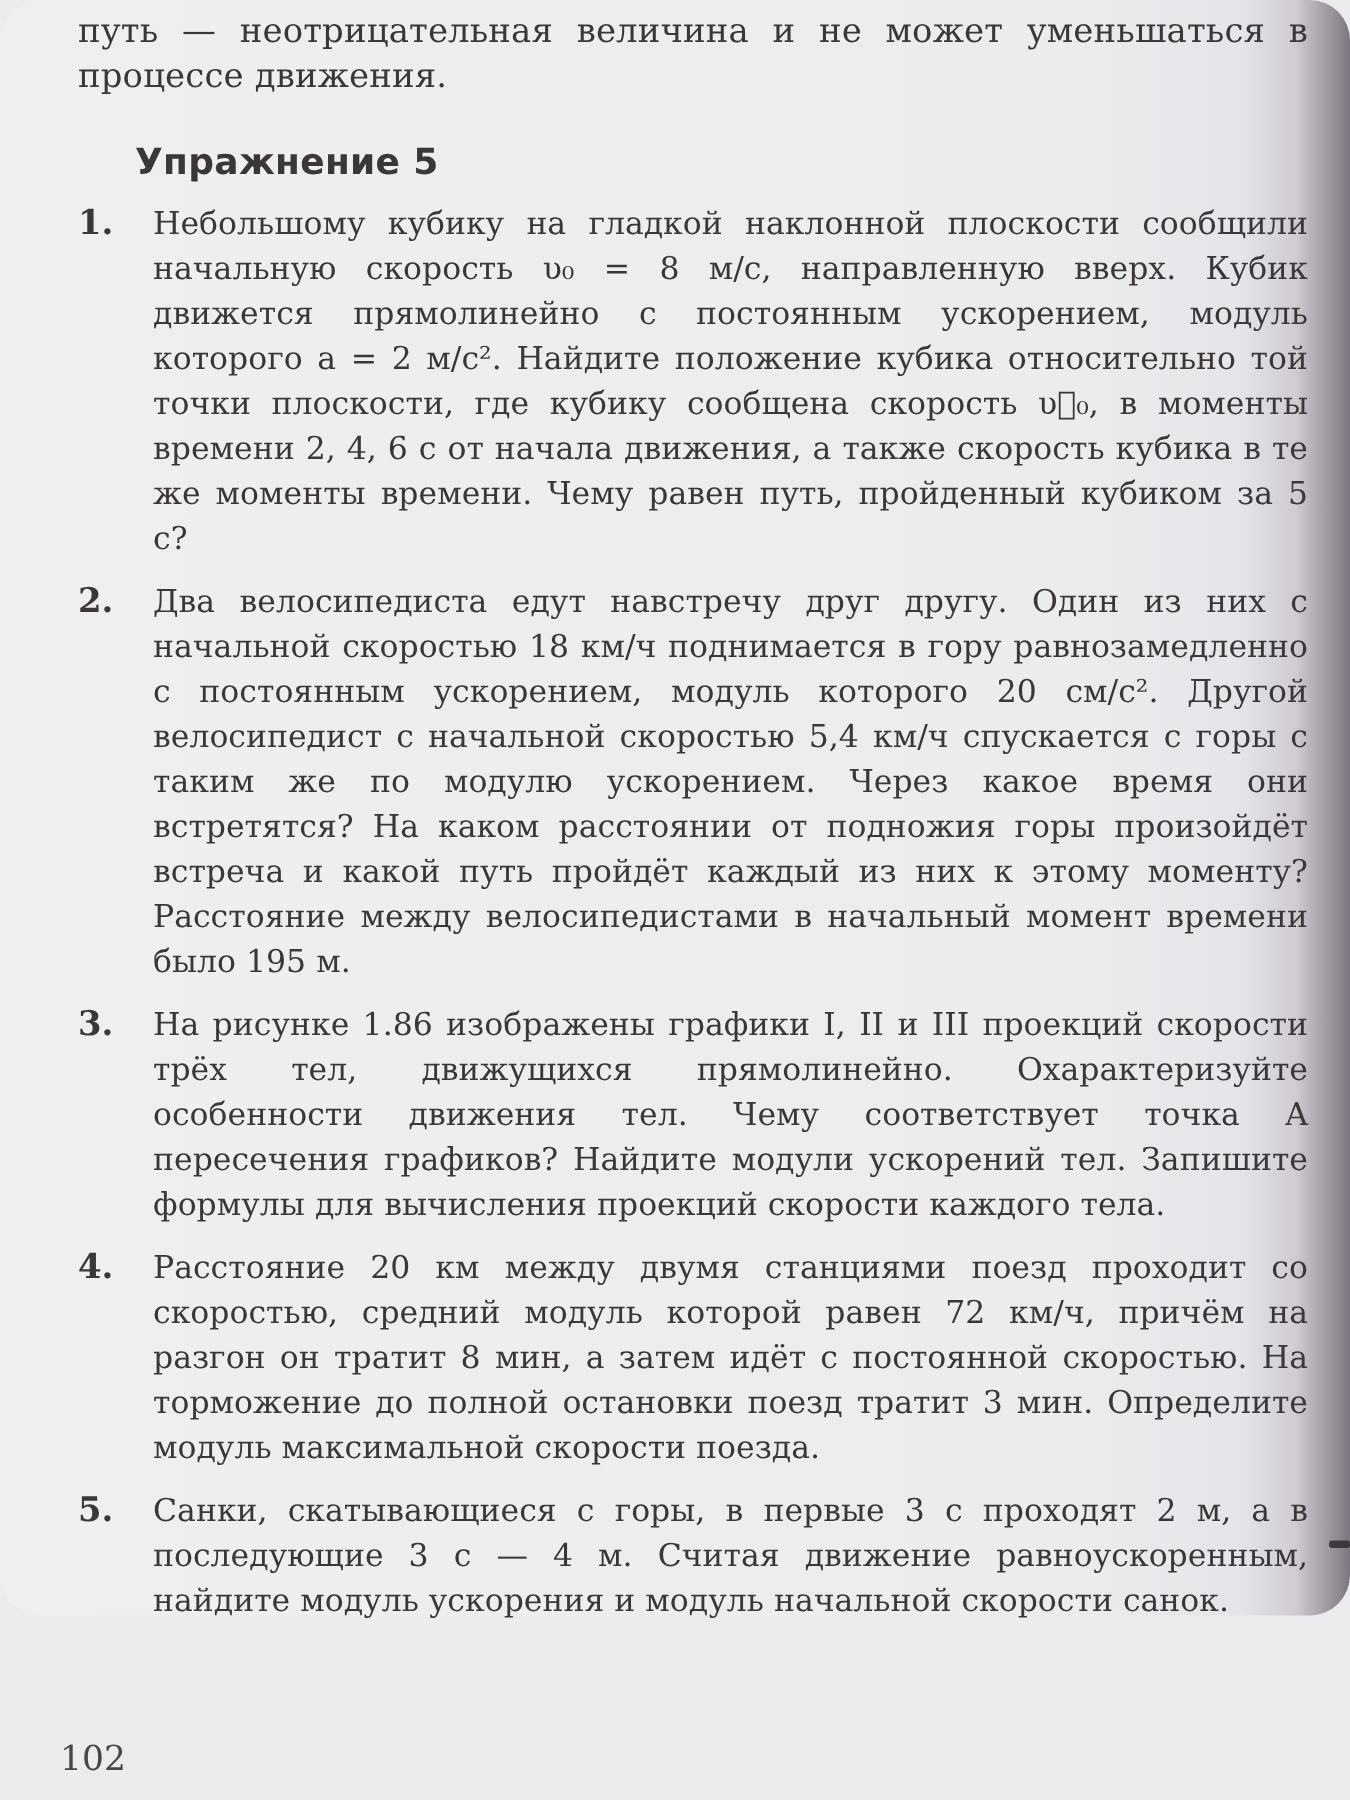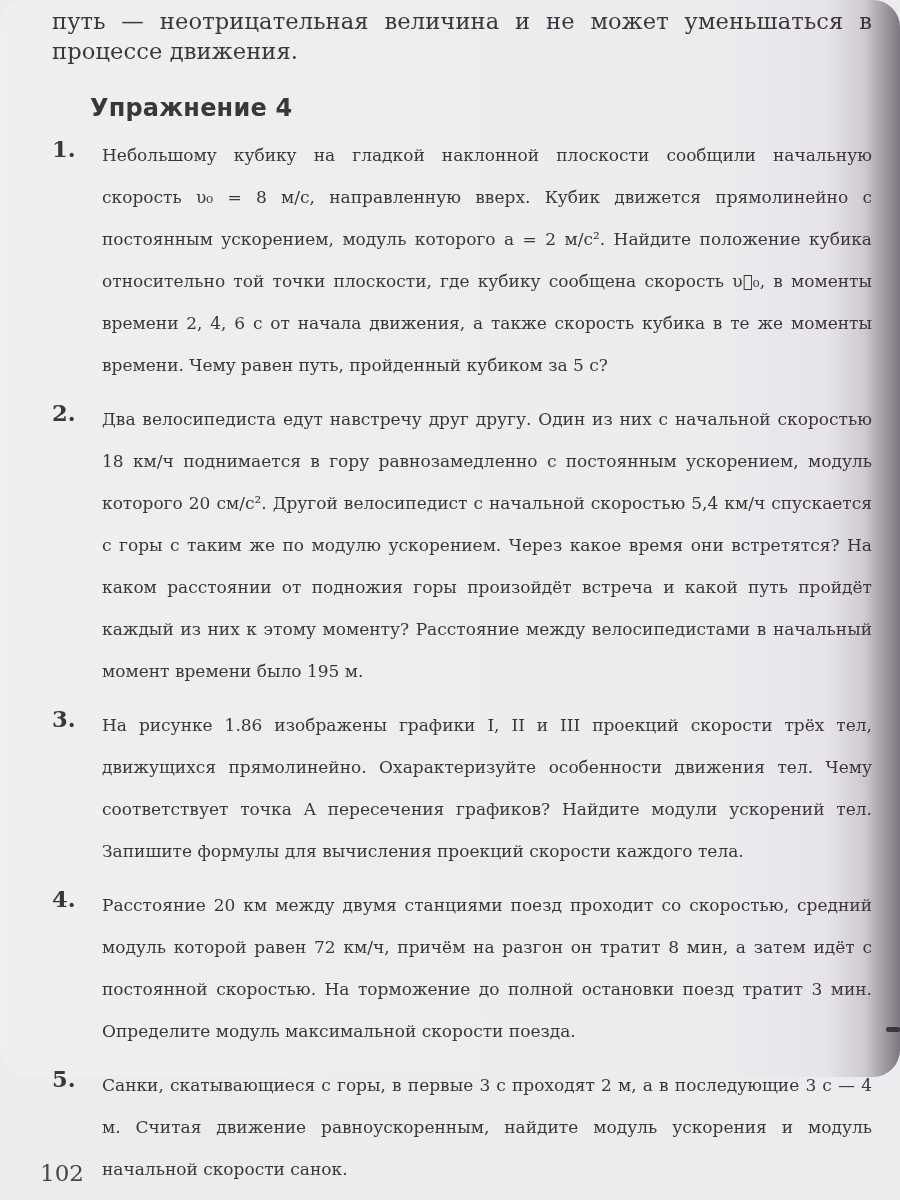--- a/index.html
+++ b/index.html
@@ -27,36 +27,36 @@
   .heading {
     font-family: "DejaVu Sans", "Liberation Sans", sans-serif;
     font-weight: bold; font-size: 24px; margin: 28px 0 12px 38px;
     letter-spacing: 0.2px;
   }
   .exercise { position: relative; padding-left: 50px; margin-bottom: 12px; }
   .ex-num {
     position: absolute; left: 0; top: 0; font-weight: bold;
     font-size: 22.6px; line-height: 30px;
   }
-  .ex-text { font-size: 17px; line-height: 42px; text-align: justify; margin: 0; }
+  .ex-text { font-size: 21px; line-height: 30px; text-align: justify; margin: 0; }
   .page-number {
     position: absolute; left: 40px; top: 1160px;
     font-size: 23px; font-weight: normal; color: #4a4548;
   }
 </style>
 </head>
 <body>
 
 <div class="page">
   <div class="spine-mark"></div>
 
   <div class="content">
     <p class="para">путь — неотрицательная величина и не может уменьшаться в процессе движения.</p>
 
-    <div class="heading">Упражнение 4</div>
+    <div class="heading">Упражнение 5</div>
 
     <div class="exercise">
       <span class="ex-num">1.</span>
       <p class="ex-text">Небольшому кубику на гладкой наклонной плоскости сообщили начальную скорость υ₀ = 8 м/с, направленную вверх. Кубик движется прямолинейно с постоянным ускорением, модуль которого a = 2 м/с². Найдите положение кубика относительно той точки плоскости, где кубику сообщена скорость υ⃗₀, в моменты времени 2, 4, 6 с от начала движения, а также скорость кубика в те же моменты времени. Чему равен путь, пройденный кубиком за 5 с?</p>
     </div>
 
     <div class="exercise">
       <span class="ex-num">2.</span>
       <p class="ex-text">Два велосипедиста едут навстречу друг другу. Один из них с начальной скоростью 18 км/ч поднимается в гору равнозамедленно с постоянным ускорением, модуль которого 20 см/с². Другой велосипедист с начальной скоростью 5,4 км/ч спускается с горы с таким же по модулю ускорением. Через какое время они встретятся? На каком расстоянии от подножия горы произойдёт встреча и какой путь пройдёт каждый из них к этому моменту? Расстояние между велосипедистами в начальный момент времени было 195 м.</p>
     </div>

